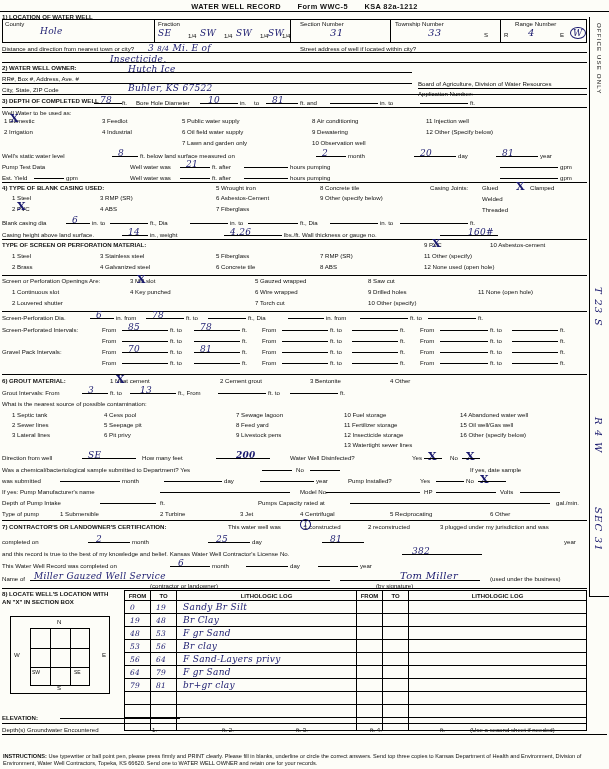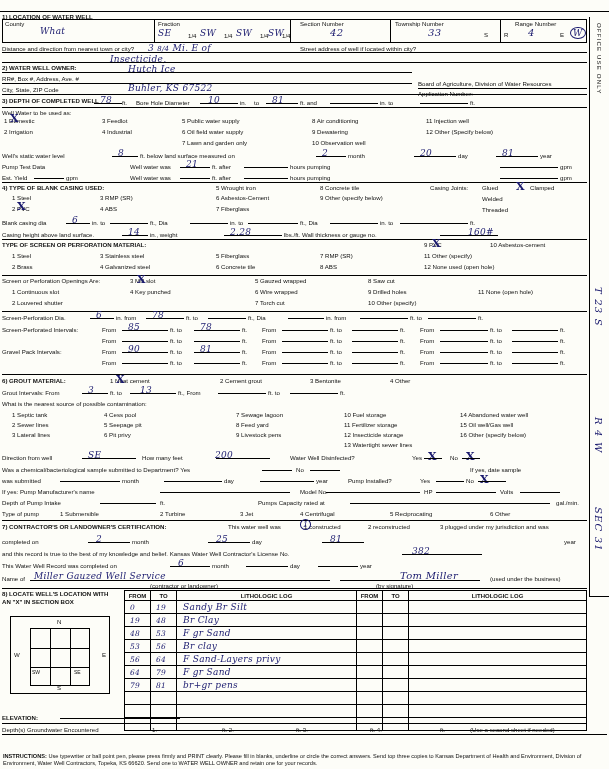--- a/index.html
+++ b/index.html
@@ -86,54 +86,61 @@
     border-radius:50%;
     padding:0 2px;
     color:#1a1a6e;
   }
 </style>
 </head>
 <body>
 
 <div id="page">
 
+  <div class="abs" style="left:0;top:0;width:609px;">
+    <div class="hdr">
+      <span>WATER WELL RECORD</span>
+      <span>Form WWC-5</span>
+      <span>KSA 82a-1212</span>
+    </div>
+  </div>
   <div class="abs rule" style="left:0;top:11px;width:609px;"></div>
 
   <div class="sideband">
     <div class="vtext" style="top:6px;left:6px;font-size:6px;">OFFICE USE ONLY</div>
     <div class="vtext hand" style="top:270px;left:3px;font-size:10px;">T 23 S</div>
     <div class="vtext hand" style="top:400px;left:3px;font-size:10px;">R 4 W</div>
     <div class="vtext hand" style="top:490px;left:3px;font-size:10px;">SEC 31</div>
   </div>
 
   <div class="abs" style="left:2px;top:13px;width:585px;">
     <div class="lbl num">1) LOCATION OF WATER WELL</div>
   </div>
 
   <div class="box" style="left:2px;top:19px;width:585px;height:24px;"></div>
   <div class="vline" style="left:154px;top:19px;height:24px;"></div>
   <div class="vline" style="left:290px;top:19px;height:24px;"></div>
   <div class="vline" style="left:390px;top:19px;height:24px;"></div>
   <div class="vline" style="left:500px;top:19px;height:24px;"></div>
 
   <div class="abs lbl" style="left:5px;top:20px;">County</div>
-  <div class="abs hand" style="left:40px;top:26px;">What</div>
+  <div class="abs hand" style="left:40px;top:26px;">Hole</div>
 
   <div class="abs lbl" style="left:158px;top:20px;">Fraction</div>
   <div class="abs hand" style="left:158px;top:28px;">SE</div>
   <div class="abs lbl" style="left:188px;top:32px;">1/4</div>
   <div class="abs hand" style="left:200px;top:28px;">SW</div>
   <div class="abs lbl" style="left:224px;top:32px;">1/4</div>
   <div class="abs hand" style="left:236px;top:28px;">SW</div>
   <div class="abs lbl" style="left:260px;top:32px;">1/4</div>
   <div class="abs hand" style="left:268px;top:28px;">SW</div>
   <div class="abs lbl" style="left:282px;top:32px;">1/4</div>
 
   <div class="abs lbl" style="left:300px;top:20px;">Section Number</div>
-  <div class="abs hand lg" style="left:330px;top:27px;">42</div>
+  <div class="abs hand lg" style="left:330px;top:27px;">31</div>
 
   <div class="abs lbl" style="left:395px;top:20px;">Township Number</div>
   <div class="abs hand lg" style="left:428px;top:27px;">33</div>
   <div class="abs lbl" style="left:484px;top:31px;">S</div>
 
   <div class="abs lbl" style="left:515px;top:20px;">Range Number</div>
   <div class="abs lbl" style="left:504px;top:31px;">R</div>
   <div class="abs hand lg" style="left:528px;top:27px;">4</div>
   <div class="abs lbl" style="left:560px;top:31px;">E</div>
   <div class="abs" style="left:570px;top:27px;"><span class="circ hand">W</span></div>
@@ -264,21 +271,21 @@
   <div class="abs solidline" style="left:66px;top:223px;width:24px;"></div>
   <div class="abs solidline" style="left:110px;top:223px;width:38px;"></div>
   <div class="abs solidline" style="left:190px;top:223px;width:38px;"></div>
   <div class="abs solidline" style="left:248px;top:223px;width:50px;"></div>
   <div class="abs solidline" style="left:330px;top:223px;width:48px;"></div>
   <div class="abs solidline" style="left:400px;top:223px;width:68px;"></div>
 
   <div class="abs lbl" style="left:2px;top:231px;">Casing height above land surface.</div>
   <div class="abs hand" style="left:128px;top:227px;">14</div>
   <div class="abs lbl" style="left:150px;top:231px;">in., weight</div>
-  <div class="abs hand" style="left:230px;top:227px;">2.28</div>
+  <div class="abs hand" style="left:230px;top:227px;">4.26</div>
   <div class="abs lbl" style="left:284px;top:231px;">lbs./ft. Wall thickness or gauge no.</div>
   <div class="abs hand" style="left:468px;top:227px;">160#</div>
   <div class="abs solidline" style="left:122px;top:235px;width:26px;"></div>
   <div class="abs solidline" style="left:224px;top:235px;width:58px;"></div>
   <div class="abs solidline" style="left:440px;top:235px;width:58px;"></div>
   <div class="abs solidline" style="left:2px;top:239px;width:585px;"></div>
 
   <div class="abs lbl num" style="left:2px;top:241px;">TYPE OF SCREEN OR PERFORATION MATERIAL:</div>
   <div class="abs lbl" style="left:12px;top:252px;"><span>1</span> <span>Steel</span></div>
   <div class="abs lbl" style="left:12px;top:263px;"><span>2</span> <span>Brass</span></div>
@@ -356,21 +363,21 @@
   <div class="abs lbl" style="left:560px;top:337px;">ft.</div>
   <div class="abs solidline" style="left:122px;top:341px;width:46px;"></div>
   <div class="abs solidline" style="left:194px;top:341px;width:46px;"></div>
   <div class="abs solidline" style="left:282px;top:341px;width:46px;"></div>
   <div class="abs solidline" style="left:352px;top:341px;width:46px;"></div>
   <div class="abs solidline" style="left:440px;top:341px;width:48px;"></div>
   <div class="abs solidline" style="left:512px;top:341px;width:46px;"></div>
 
   <div class="abs lbl" style="left:2px;top:348px;">Gravel Pack Intervals:</div>
   <div class="abs lbl" style="left:102px;top:348px;">From</div>
-  <div class="abs hand" style="left:128px;top:344px;">90</div>
+  <div class="abs hand" style="left:128px;top:344px;">70</div>
   <div class="abs lbl" style="left:170px;top:348px;">ft. to</div>
   <div class="abs hand" style="left:200px;top:344px;">81</div>
   <div class="abs lbl" style="left:242px;top:348px;">ft.</div>
   <div class="abs lbl" style="left:262px;top:348px;">From</div>
   <div class="abs lbl" style="left:330px;top:348px;">ft. to</div>
   <div class="abs lbl" style="left:400px;top:348px;">ft.</div>
   <div class="abs lbl" style="left:420px;top:348px;">From</div>
   <div class="abs lbl" style="left:490px;top:348px;">ft. to</div>
   <div class="abs lbl" style="left:560px;top:348px;">ft.</div>
   <div class="abs solidline" style="left:122px;top:352px;width:46px;"></div>
@@ -430,21 +437,21 @@
   <div class="abs lbl" style="left:344px;top:421px;"><span>11</span> <span>Fertilizer storage</span></div>
   <div class="abs lbl" style="left:344px;top:431px;"><span>12</span> <span>Insecticide storage</span></div>
   <div class="abs lbl" style="left:344px;top:441px;"><span>13</span> <span>Watertight sewer lines</span></div>
   <div class="abs lbl" style="left:460px;top:411px;"><span>14</span> <span>Abandoned water well</span></div>
   <div class="abs lbl" style="left:460px;top:421px;"><span>15</span> <span>Oil well/Gas well</span></div>
   <div class="abs lbl" style="left:460px;top:431px;"><span>16</span> <span>Other (specify below)</span></div>
 
   <div class="abs lbl" style="left:2px;top:454px;">Direction from well</div>
   <div class="abs hand" style="left:88px;top:450px;">SE</div>
   <div class="abs lbl" style="left:142px;top:454px;">How many feet</div>
-  <div class="abs hand" style="left:215px;top:450px;">200</div>
+  <div class="abs hand" style="left:236px;top:450px;font-weight:bold;">200</div>
   <div class="abs lbl" style="left:290px;top:454px;">Water Well Disinfected?</div>
   <div class="abs lbl" style="left:412px;top:454px;">Yes</div>
   <div class="abs xmark" style="left:428px;top:450px;">X</div>
   <div class="abs lbl" style="left:450px;top:454px;">No</div>
   <div class="abs xmark" style="left:466px;top:450px;">X</div>
   <div class="abs solidline" style="left:82px;top:458px;width:54px;"></div>
   <div class="abs solidline" style="left:216px;top:458px;width:54px;"></div>
   <div class="abs solidline" style="left:424px;top:458px;width:18px;"></div>
   <div class="abs solidline" style="left:462px;top:458px;width:18px;"></div>
 
@@ -609,21 +616,21 @@
         <td style="height:13px;"><span class="hand sm" style="padding-left:5px;">64</span></td>
         <td><span class="hand sm" style="padding-left:5px;">79</span></td>
         <td><span class="hand" style="padding-left:6px;">F gr Sand</span></td>
         <td></td>
           <td></td>
           <td></td>
       </tr>
       <tr>
         <td style="height:13px;"><span class="hand sm" style="padding-left:5px;">79</span></td>
         <td><span class="hand sm" style="padding-left:5px;">81</span></td>
-        <td><span class="hand" style="padding-left:6px;">br+gr pens</span></td>
+        <td><span class="hand" style="padding-left:6px;">br+gr clay</span></td>
         <td></td>
           <td></td>
           <td></td>
       </tr>
       <tr>
         <td style="height:13px;"></td>
           <td></td>
           <td></td>
           <td></td>
           <td></td>

